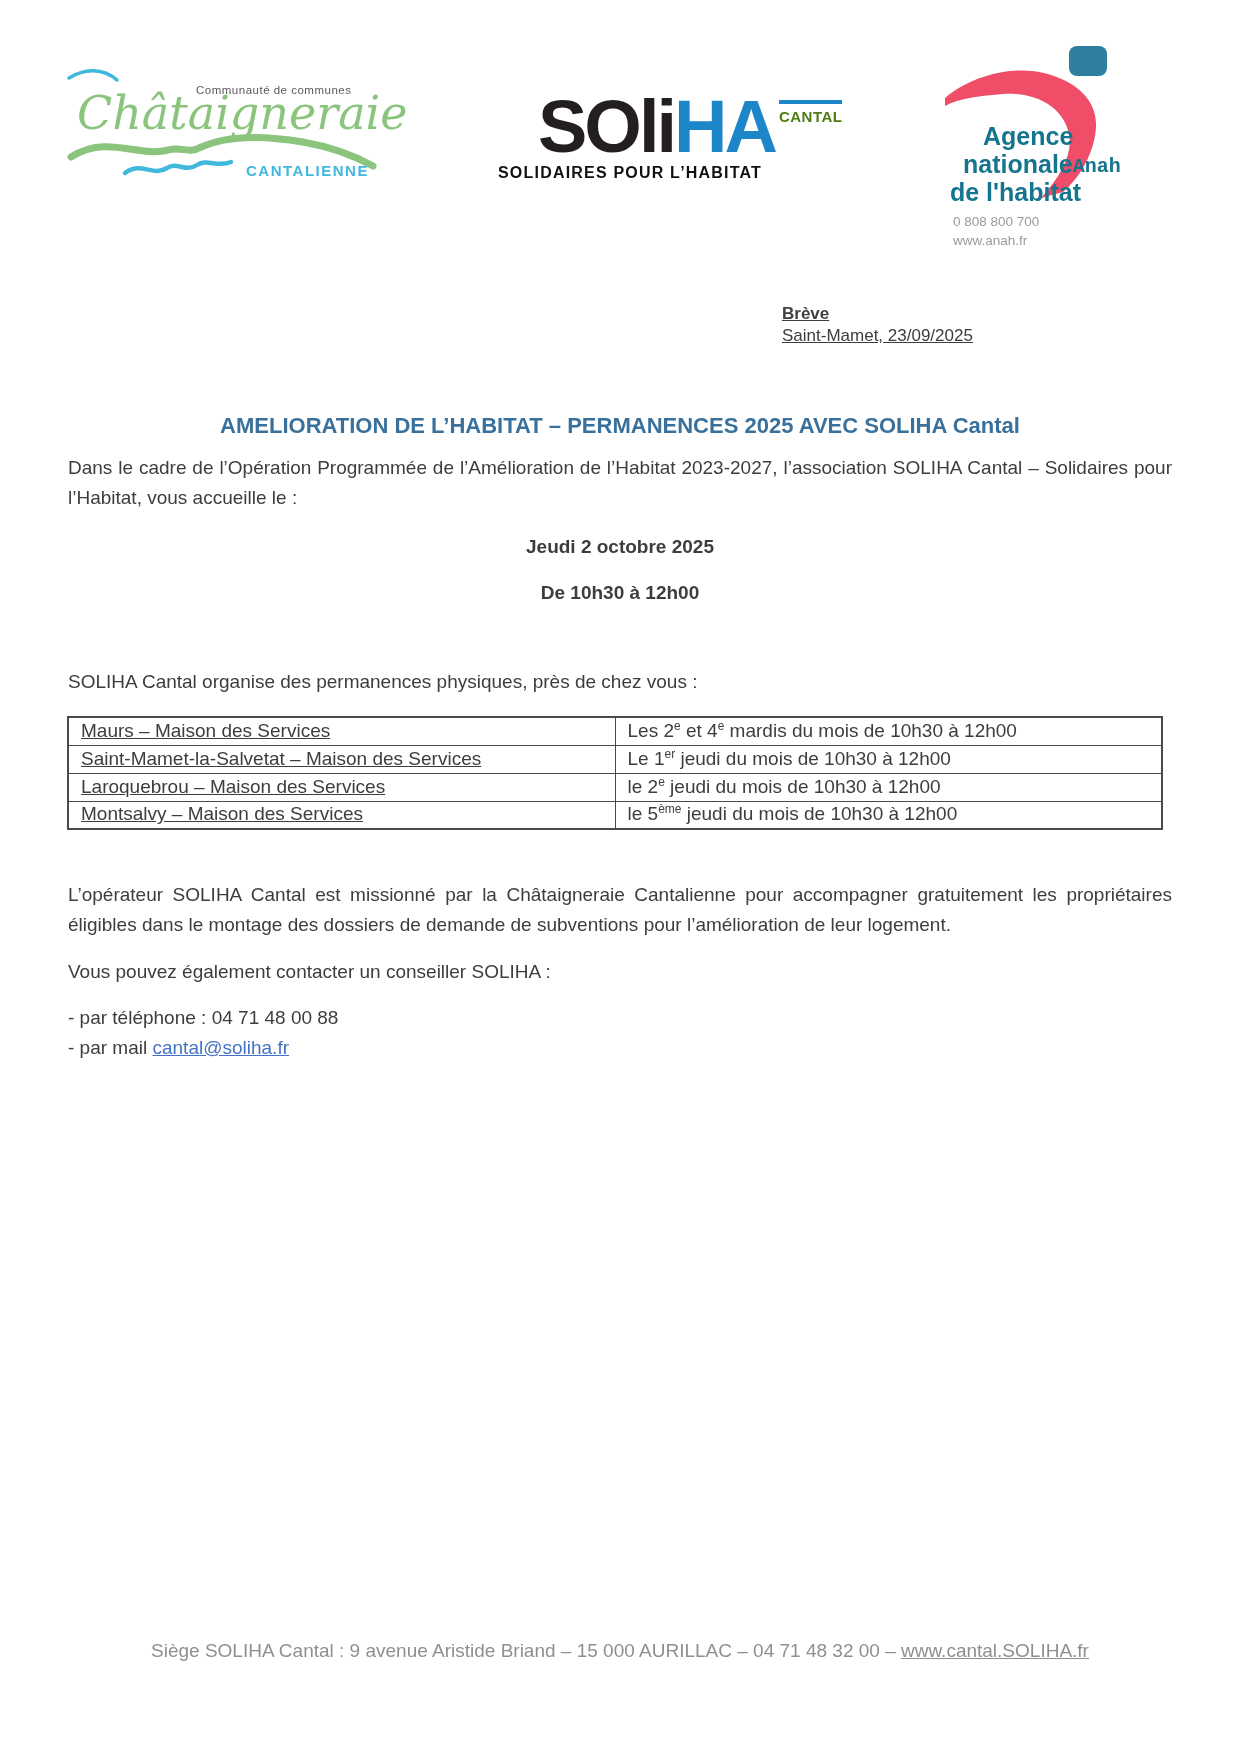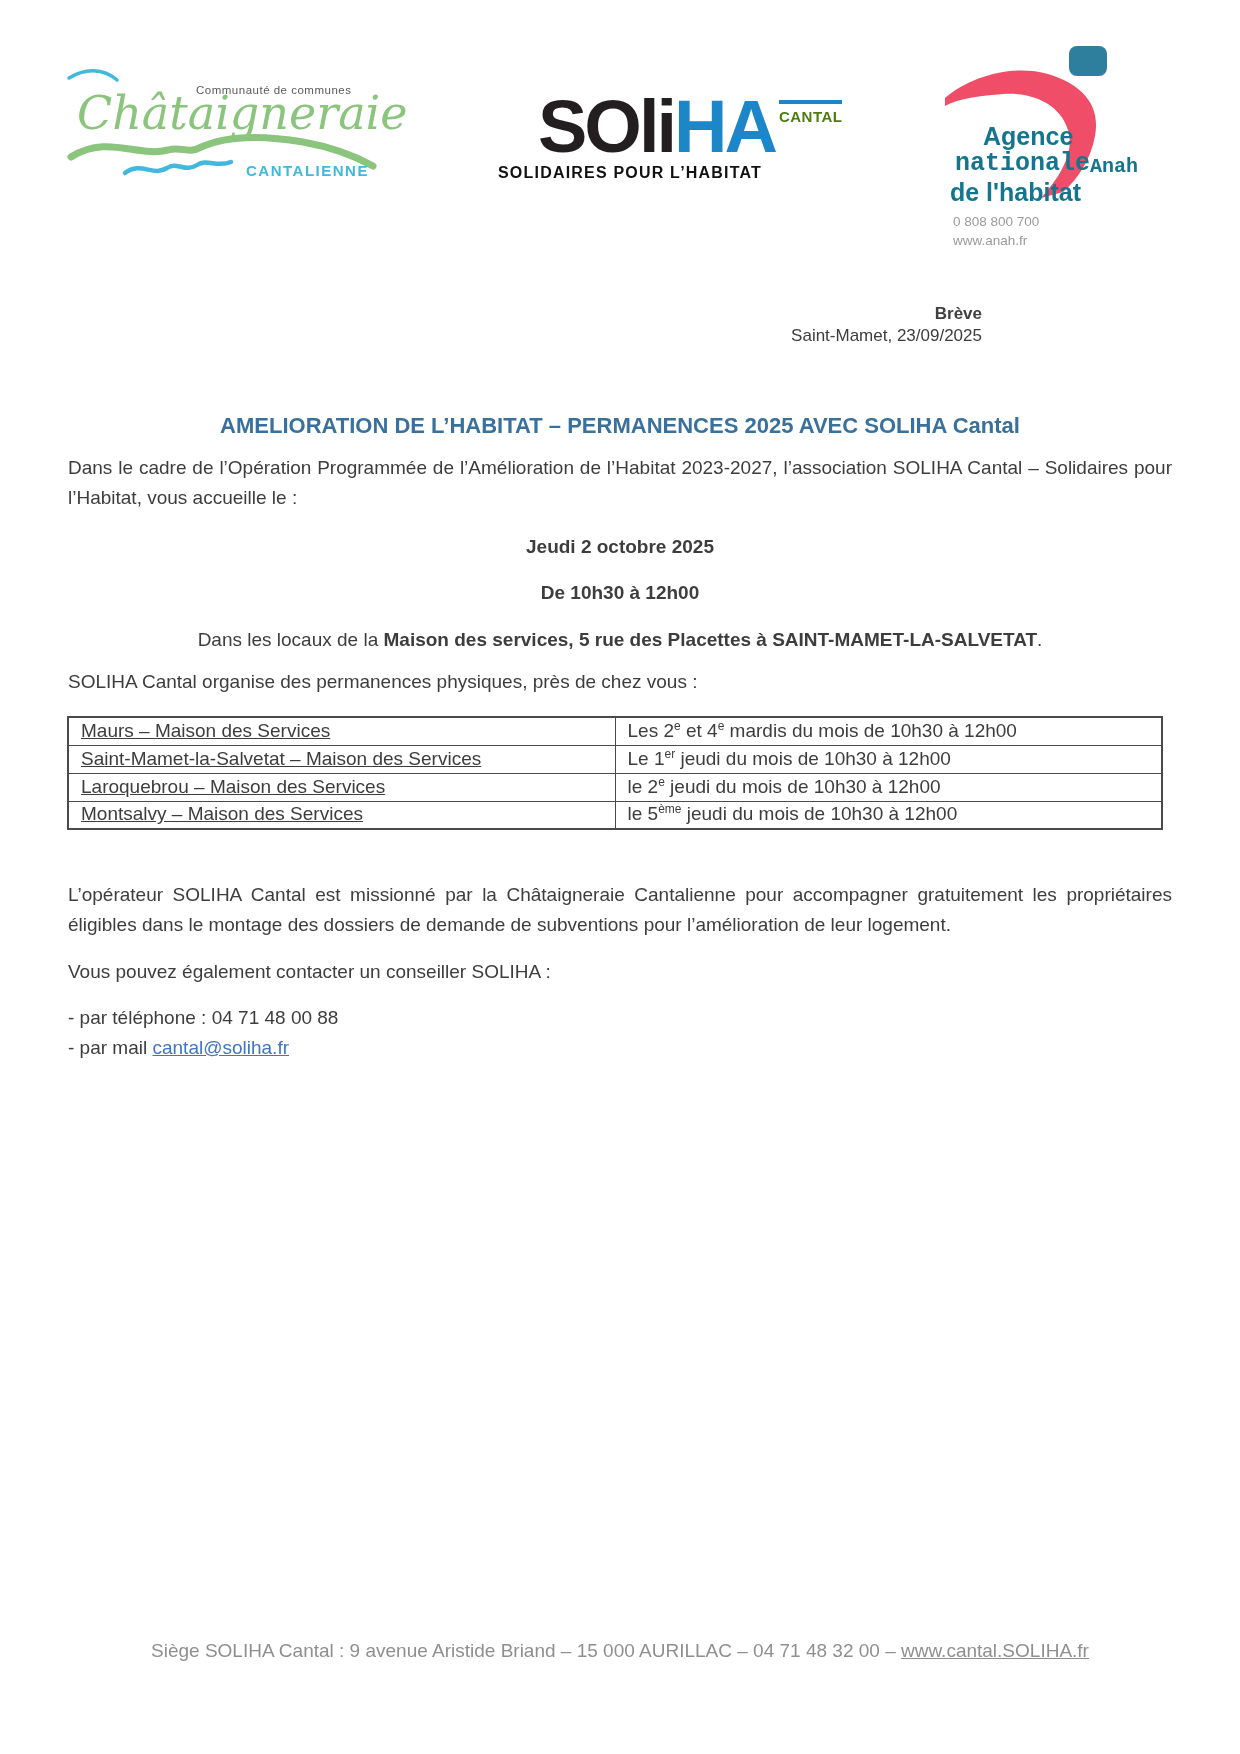--- a/index.html
+++ b/index.html
@@ -28,27 +28,27 @@
   .soliha-word .blk { color:#231f20;margin-left:40px; }
   .soliha-word .blu { color:#1d86c8; }
   .cantal-tag { margin-left:4px; margin-top:4px; border-top:4px solid #1d86c8; padding-top:4px; font-size:15px; font-weight:700; color:#4d7c0f; letter-spacing:.5px; }
   .soliha-base { margin-top:6px; font-size:16px; font-weight:700; color:#111; letter-spacing:1.2px; white-space:nowrap; }
 
   .anah-logo { position:absolute; left:943px; top:40px; width:195px; height:215px; }
   .anah-logo svg { position:absolute; left:0; top:0; }
   .anah-text { position:absolute; left:0; top:82px; width:180px; color:#15758e; font-weight:700; line-height:28px; }
   .anah-l1 { margin-left:40px; font-size:25px; }
   .anah-l2row { display:flex; align-items:flex-end; }
-  .anah-l2 { margin-left:12px; font-size:25px;font-family:Liberation Mono, monospace; }
+  .anah-l2 { margin-left:20px; font-size:25px; }
   .anah-brand { margin-left:auto; margin-right:6px; font-size:20px; line-height:22px;font-family:Liberation Mono, monospace; }
   .anah-l3 { margin-left:7px; font-size:25px; }
   .anah-contact { position:absolute; left:10px; top:172px; color:#9a9a9a; font-size:13.5px; line-height:19px; }
 
   
-  .breve { position:absolute; left:782px; top:303px; width:200px; text-align:right; font-size:17px; line-height:22px; }
+  .breve { position:absolute; left:782px; top:303px; width:200px; text-align:left; font-size:17px; line-height:22px;text-decoration:underline; }
   .breve .doc-type { font-weight:700; color:#404040; }
 
   .title { position:absolute; left:0; top:413px; width:100%; text-align:center; font-size:22px; font-weight:700; color:#39719c; }
 
   .para { position:absolute; left:68px; width:1104px; font-size:19px; line-height:30px; }
   .justify { text-align:justify; }
   .intro { top:453px; }
   .center-line { position:absolute; left:0; width:100%; text-align:center; font-size:19px; }
   .evt-date { top:536px; font-weight:700; }
   .evt-time { top:582px; font-weight:700; }
@@ -117,21 +117,20 @@
     <div class="doc-type">Brève</div>
     <div>Saint-Mamet, 23/09/2025</div>
   </div>
 
   <div class="title">AMELIORATION DE L’HABITAT – PERMANENCES 2025 AVEC SOLIHA Cantal</div>
 
   <p class="para justify intro">Dans le cadre de l’Opération Programmée de l’Amélioration de l’Habitat 2023-2027, l’association SOLIHA Cantal – Solidaires pour l’Habitat, vous accueille le :</p>
 
   <div class="center-line evt-date">Jeudi 2 octobre 2025</div>
   <div class="center-line evt-time">De 10h30 à 12h00</div>
-  <div class="center-line evt-loc"><span>Dans les locaux de la </span><b>Maison des services, 5 rue des Placettes à SAINT-MAMET-LA-SALVETAT</b><span>.</span></div>
 
   <div class="organise">SOLIHA Cantal organise des permanences physiques, près de chez vous :</div>
 
   <table class="perm">
     <tbody>
         <tr>
       <td class="c1">Maurs – Maison des Services</td>
       <td><span>Les 2</span><sup>e</sup><span> et 4</span><sup>e</sup><span> mardis du mois de 10h30 à 12h00</span></td>
     </tr>
     <tr>

